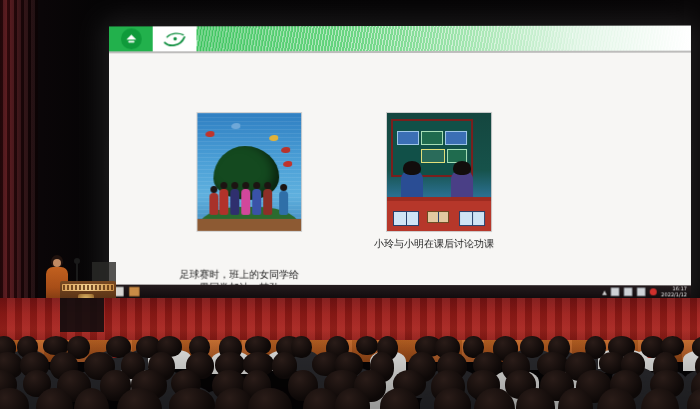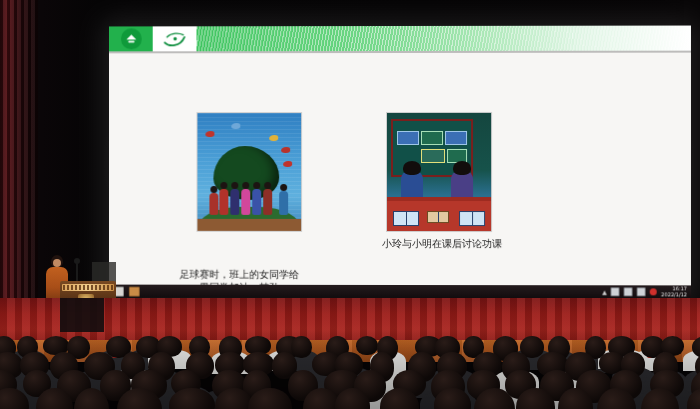--- a/index.html
+++ b/index.html
@@ -72,21 +72,21 @@
   .d2 .deskline{position:absolute;left:0;bottom:30px;width:100%;height:4px;background:#9e2b20;}
   .d2 .desk{position:absolute;left:0;bottom:0;width:100%;height:30px;background:#b6372a;}
   .d2 .book{position:absolute;bottom:5px;width:24px;height:13px;background:#cfe4f5;border:1px solid #27406b;}
   .d2 .book:after{content:"";position:absolute;left:50%;top:0;width:1px;height:100%;background:#27406b;}
   .d2 .stud{position:absolute;bottom:26px;width:22px;height:34px;border-radius:8px 8px 2px 2px;}
   .d2 .sh{position:absolute;top:-10px;left:2px;width:18px;height:14px;border-radius:50% 50% 40% 40%;background:#120d0c;}
 
   .cap{position:absolute;font-size:10px;line-height:13px;color:#1b1b1b;width:128px;text-align:center;
     font-family:"DejaVu Sans", sans-serif;}
   .cap-left{left:67px;top:184px;margin-top:31px;}
-  .cap-right{left:270px;top:184px;}
+  .cap-right{left:262px;top:184px;}
 
   
   .taskbar{position:absolute;left:0;bottom:0;width:100%;height:13px;
     background:linear-gradient(180deg,#241b1d 0%,#120c0e 100%);display:flex;align-items:center;
     justify-content:space-between;padding:0 4px;box-sizing:border-box;}
   .tb-left{display:flex;align-items:center;gap:5px;}
   .tb-right{display:flex;align-items:center;gap:4px;}
   .tb-ico{width:9px;height:8px;border-radius:1px;background:#c98b46;border:1px solid #8d5e2d;}
   .tb-ico.win{background:#d8d6d2;border-color:#9a9a98;}
   .tb-ico.red{background:#d0302c;border:none;border-radius:50%;width:7px;height:7px;}

